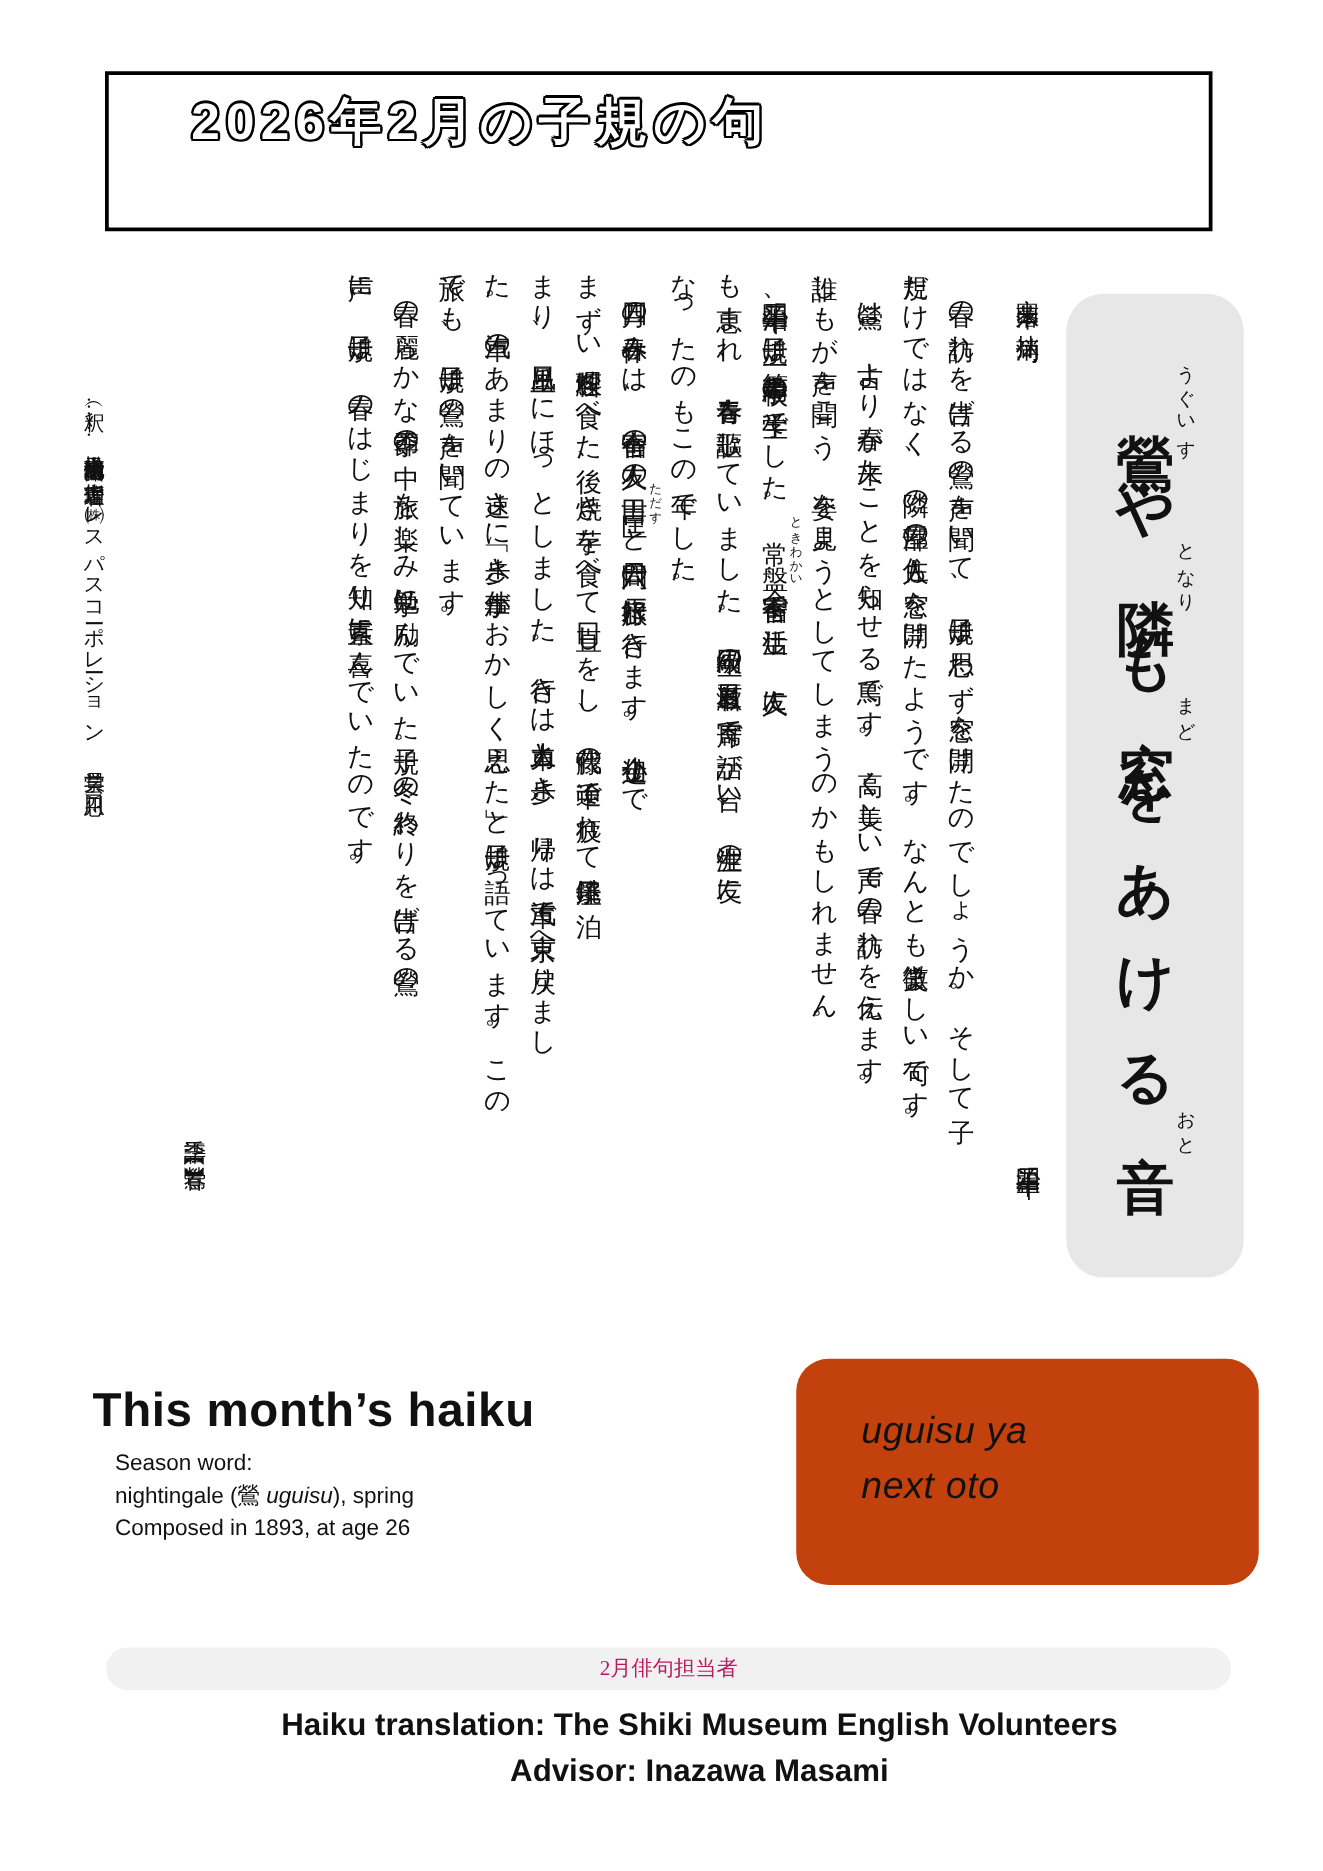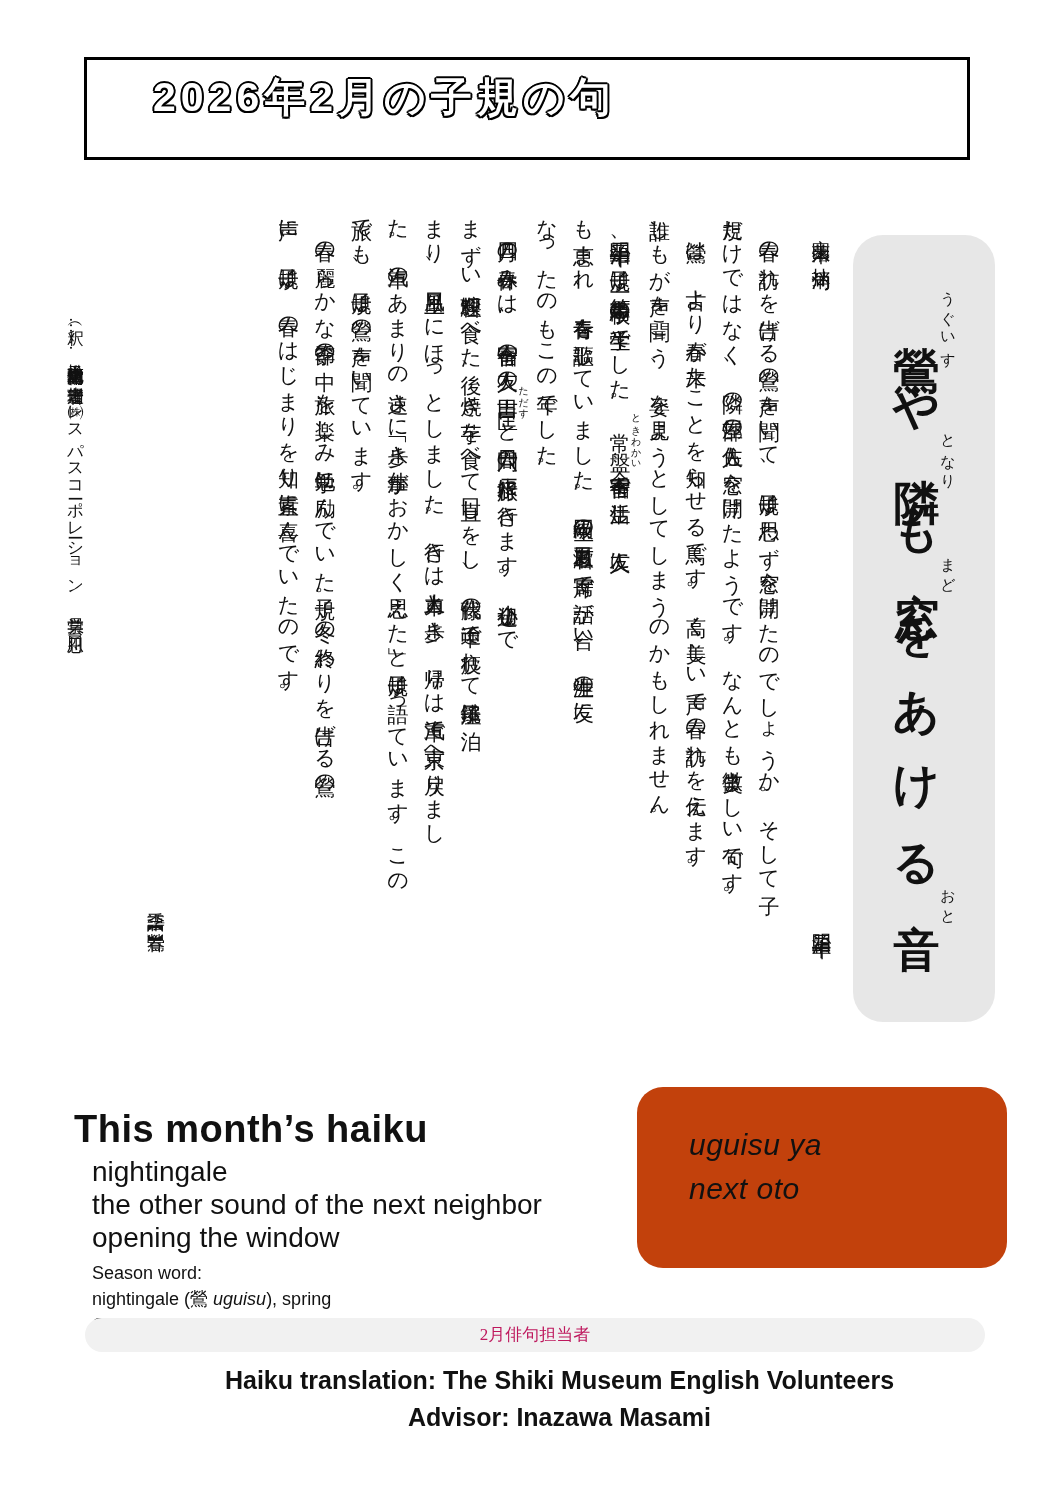--- a/index.html
+++ b/index.html
@@ -8,21 +8,21 @@
     background:#ffffff;
     font-family:"Liberation Sans",sans-serif;
     color:#111;
     position:relative;
     overflow:hidden;
   }
   .page{position:absolute;inset:0;}
 
   
   .header-box{
-    position:absolute;left:84px;top:57px;width:886px;height:103px;
+    position:absolute;left:84px;top:57px;width:886px;height:128px;
     border:3px solid #000;background:#fff;box-sizing:border-box;
   }
   .header-title{
     position:absolute;left:66px;top:10px;
     font-family:"Liberation Sans",sans-serif;
     font-weight:bold;font-size:41px;letter-spacing:5px;
     color:#fff;
     text-shadow:
       2px 0 0 #000,-2px 0 0 #000,0 2px 0 #000,0 -2px 0 #000,
       1.5px 1.5px 0 #000,-1.5px 1.5px 0 #000,1.5px -1.5px 0 #000,-1.5px -1.5px 0 #000;
@@ -157,28 +157,20 @@
 
       <div class="vcol">声に、子規は、春のはじまりを知り素直に喜んでいたのです。</div>
     </div>
 
   <div class="season-col vtext">季語　鶯【春】</div>
 
   <div class="attr-col vtext">（釈……松山市立子規記念博物館　指定管理者　㈱レスパスコーポレーション　学芸員　川口忍）</div>
 
   <div class="english">
     <h1 class="english-heading">This month’s haiku</h1>
-    <div class="english-haiku">
-
-        <div>nightingale</div>
-
-        <div>the other sound of the next neighbor</div>
-
-        <div>opening the window</div>
-      </div>
     <div class="english-meta">
       <div>Season word:</div>
       <div><span>nightingale (鶯 </span><span class="season-italic">uguisu</span><span>), spring</span></div>
       <div>Composed in 1893, at age 26</div>
     </div>
   </div>
 
   <div class="romaji-panel">
 
       <div class="romaji-line">uguisu ya</div>

